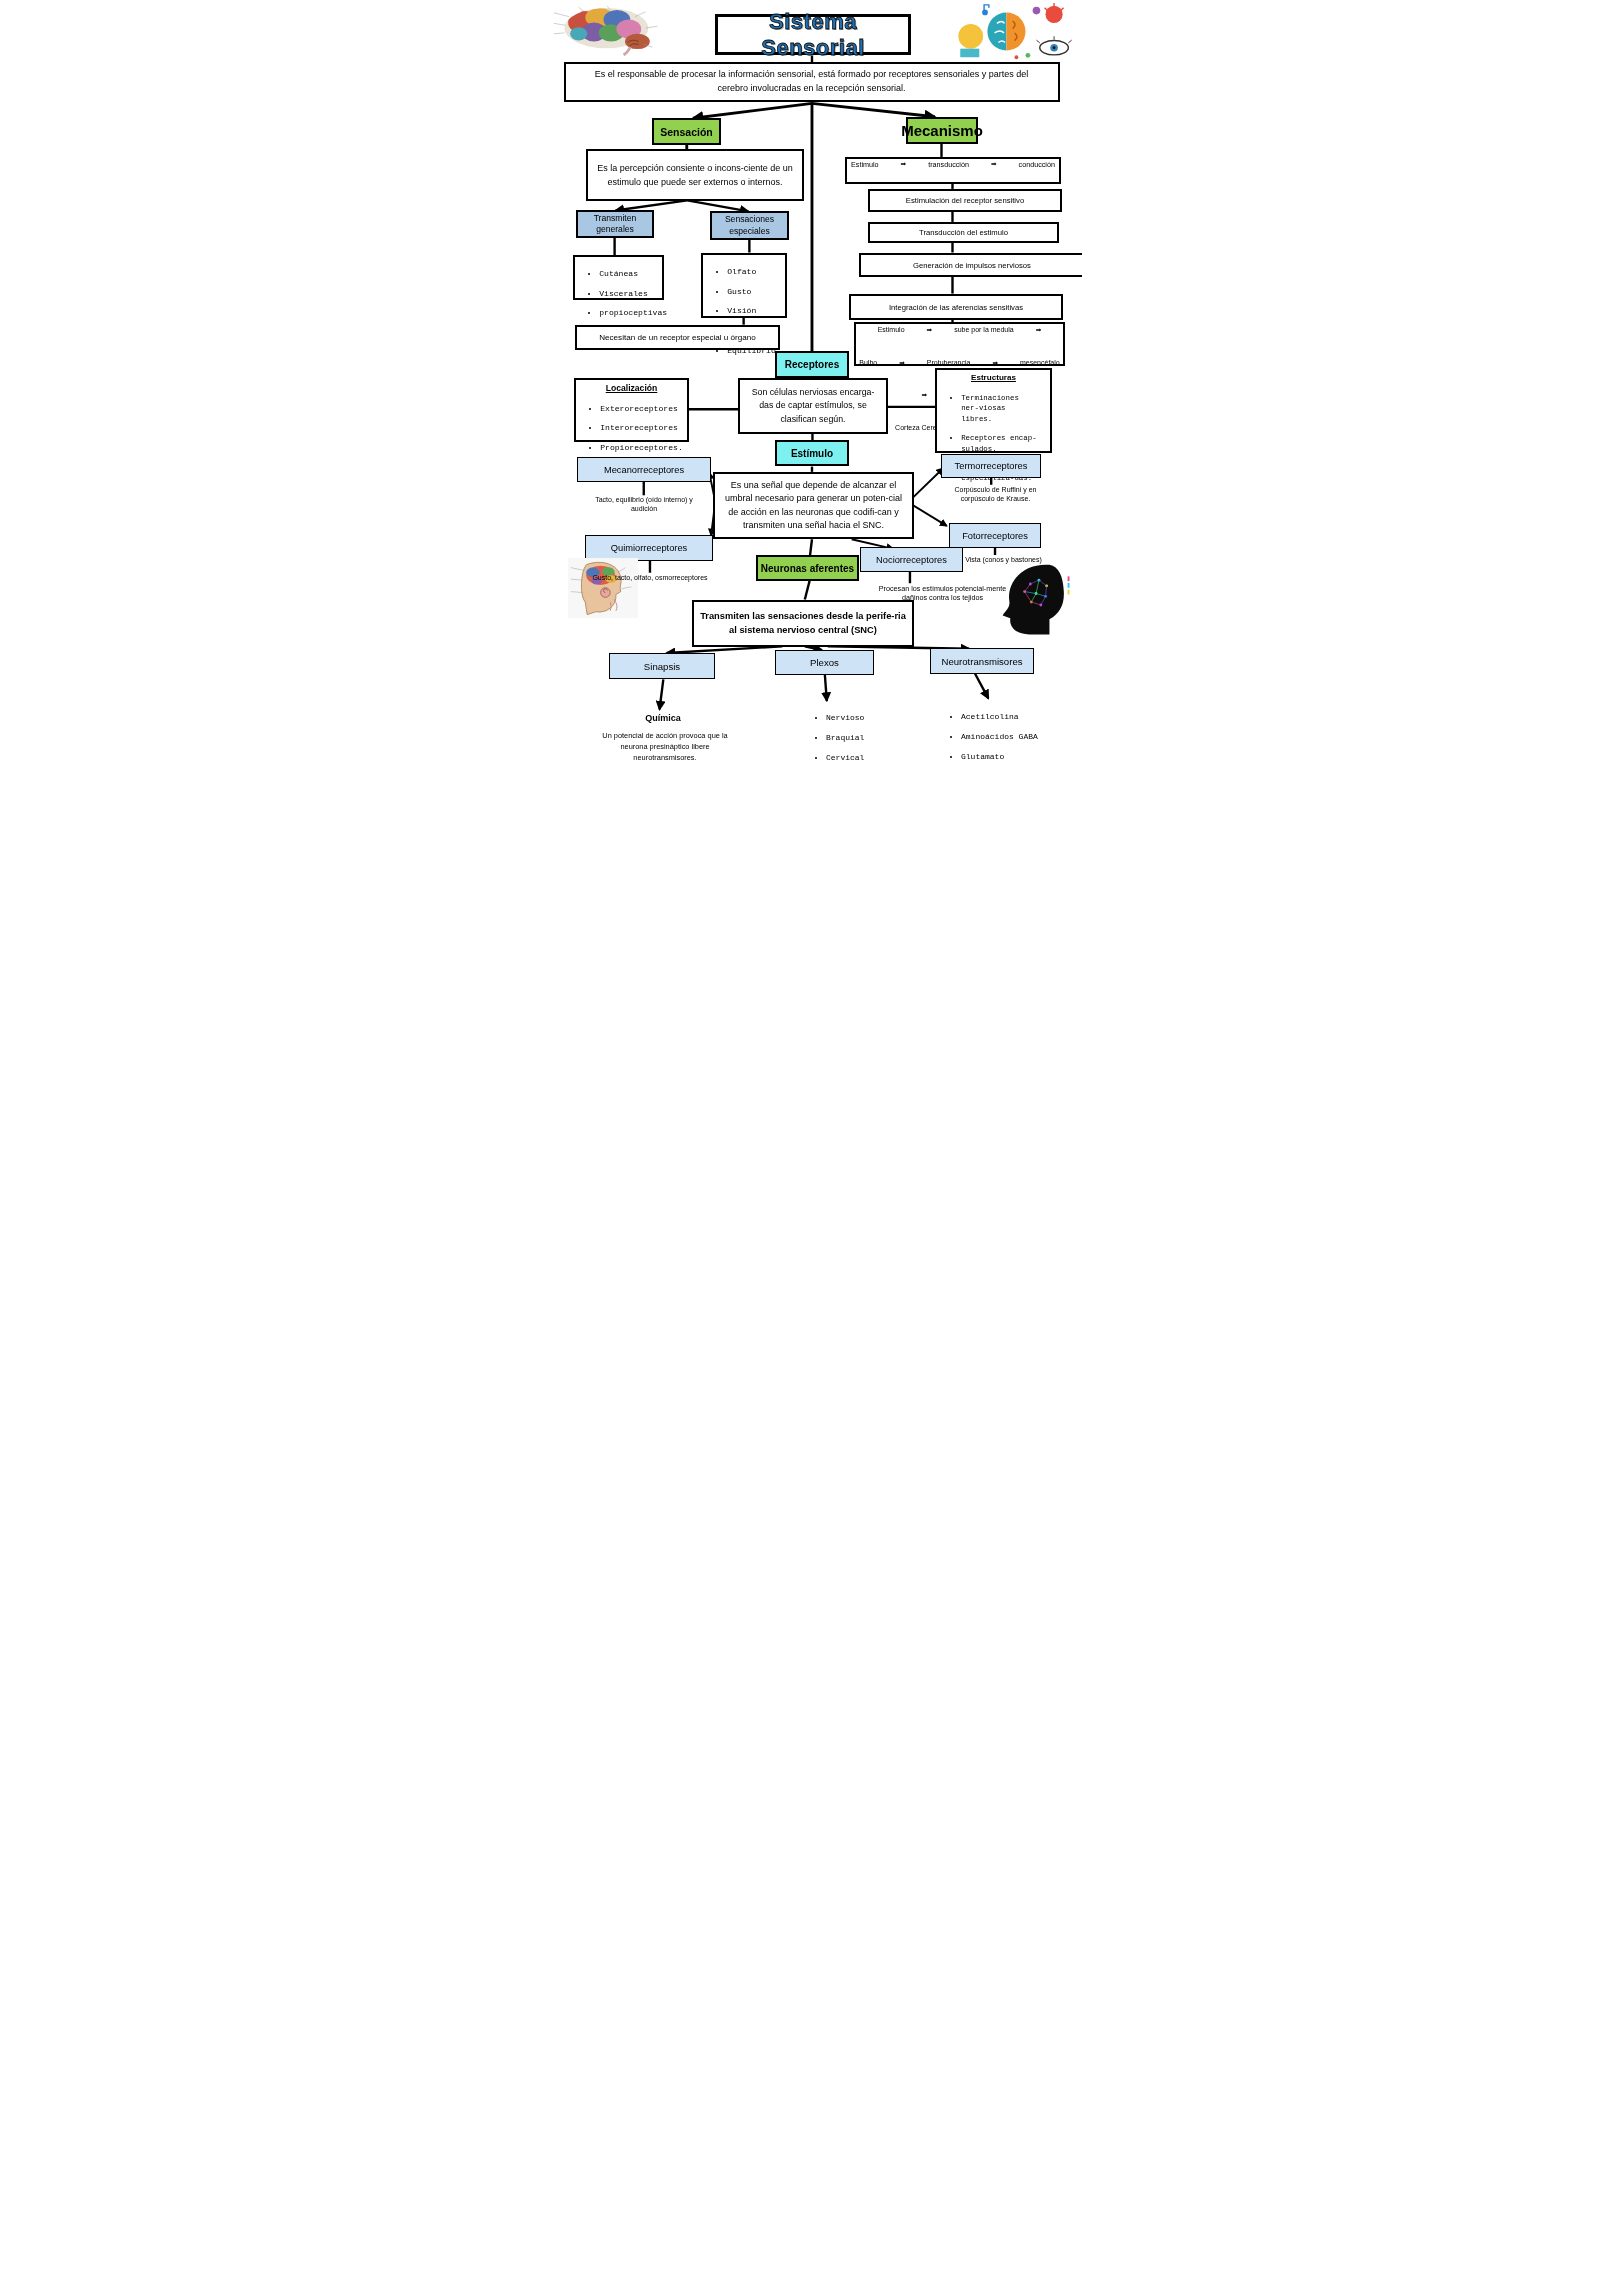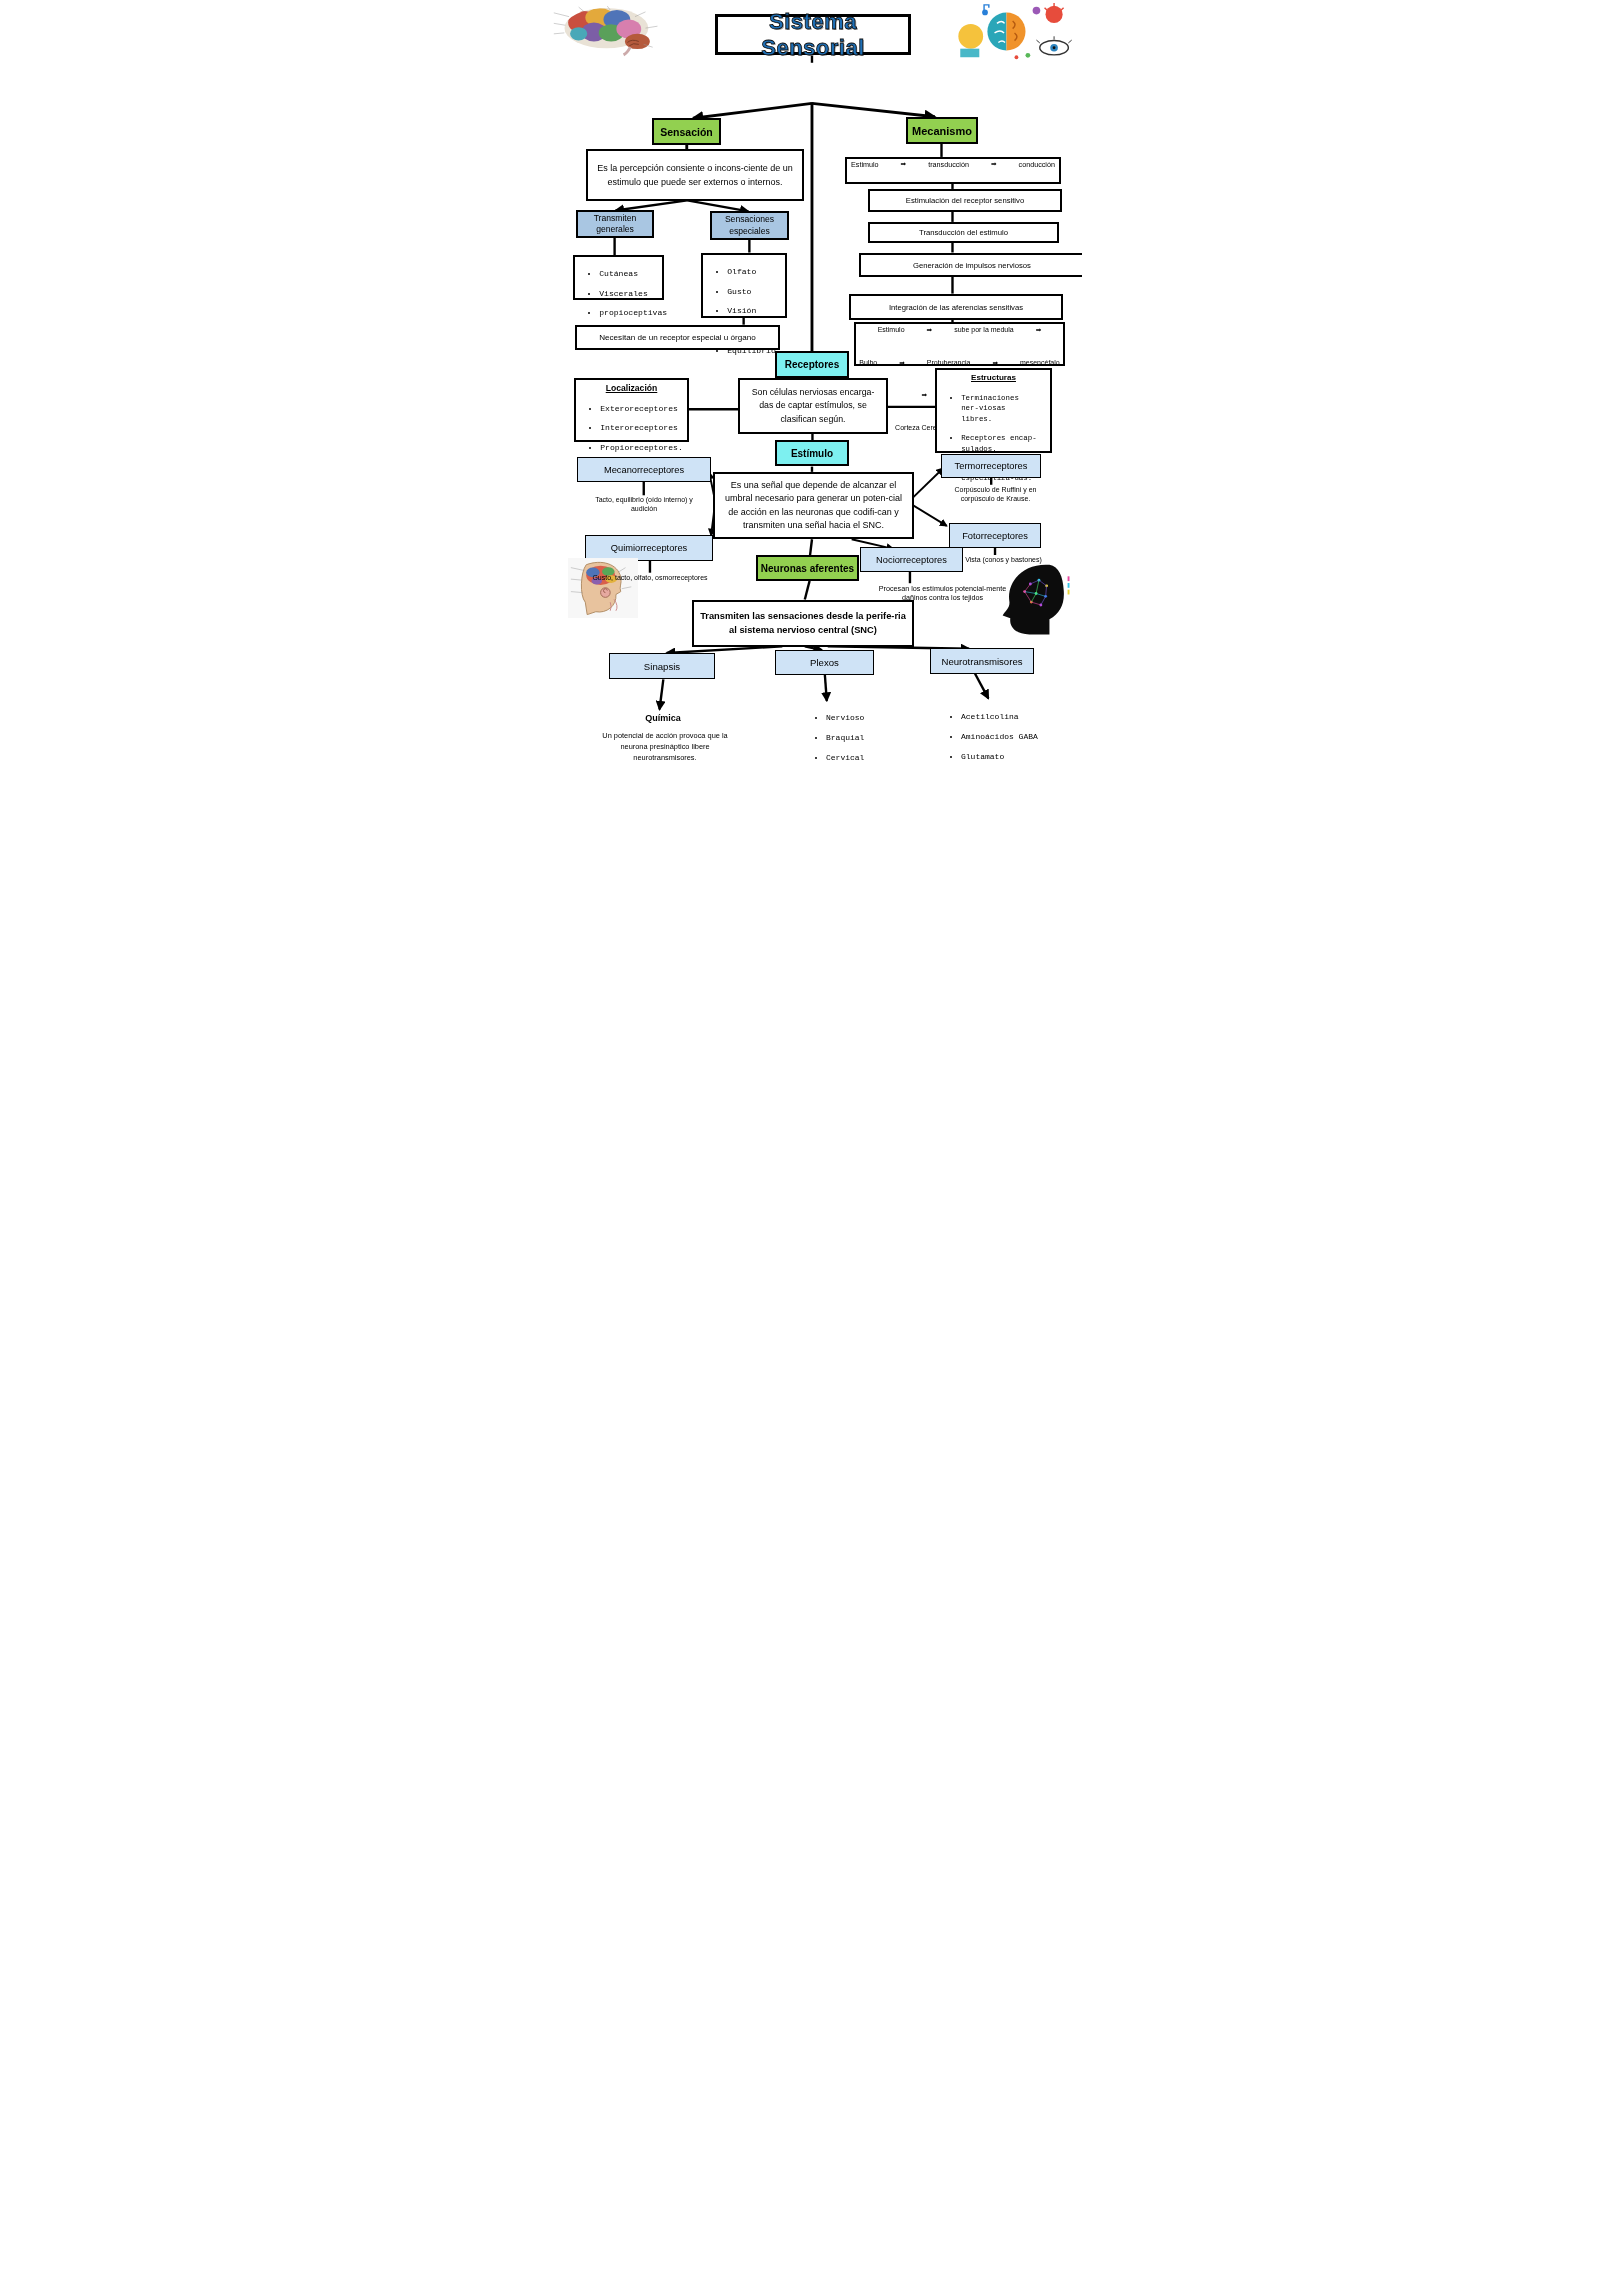--- a/index.html
+++ b/index.html
@@ -138,20 +138,23 @@
     <circle cx="205" cy="96" r="3" fill="#111"></circle>
     <g stroke="#333" stroke-width="2">
         <line x1="175" y1="86" x2="168" y2="80"></line>
         <line x1="235" y1="86" x2="242" y2="80"></line>
         <line x1="205" y1="79" x2="205" y2="72"></line>
       </g>
     <circle cx="150" cy="112" r="5" fill="#58b858"></circle>
     <circle cx="126" cy="116" r="4" fill="#e74c3c"></circle>
   </svg>
 
+  <div class="box" style="left:22.5px;top:62px;width:496px;height:40px;border-width:2.9px;font-size:9px;line-height:1.55;padding:1.9px 14.3px;">
+    <span>Es el responsable de procesar la información sensorial, está formado por receptores sensoriales y partes del cerebro involucradas en la recepción sensorial.</span>
+  </div>
 
   <div class="box green label bold" style="left:111px;top:118px;width:69px;height:27px;font-size:10.5px;">
     <span>Sensación</span>
   </div>
 
   <div class="box" style="left:45px;top:149px;width:218px;height:52px;font-size:9px;line-height:1.6;padding:1.9px 6.7px;">
     <span>Es la percepción consiente o incons-ciente de un estimulo que puede ser externos o internos.</span>
   </div>
 
   <div class="box steel" style="left:35px;top:210px;width:78px;height:28px;font-size:8.6px;line-height:1.3;">
@@ -177,21 +180,21 @@
         <li>Visión</li>
         <li>Audición</li>
         <li>Equilibrio</li>
       </ul>
   </div>
 
   <div class="box" style="left:34px;top:325px;width:205px;height:25px;font-size:8.1px;">
     <span>Necesitan de un receptor especial u órgano</span>
   </div>
 
-  <div class="box green label bold" style="left:365px;top:117px;width:72px;height:27px;font-size:11px;">
+  <div class="box green label bold" style="left:365px;top:117px;width:72px;height:27px;font-size:15px;">
     <span>Mecanismo</span>
   </div>
 
   <div class="box chainrow" style="left:304px;top:157px;width:216px;height:27px;font-size:7.2px;padding:1px 2.9px;">
       <span>Estimulo</span>
       <span class="chain-arrow">➡</span>
       <span>transducción</span>
       <span class="chain-arrow">➡</span>
       <span>conducción</span>
       <span class="chain-arrow">➡</span>

